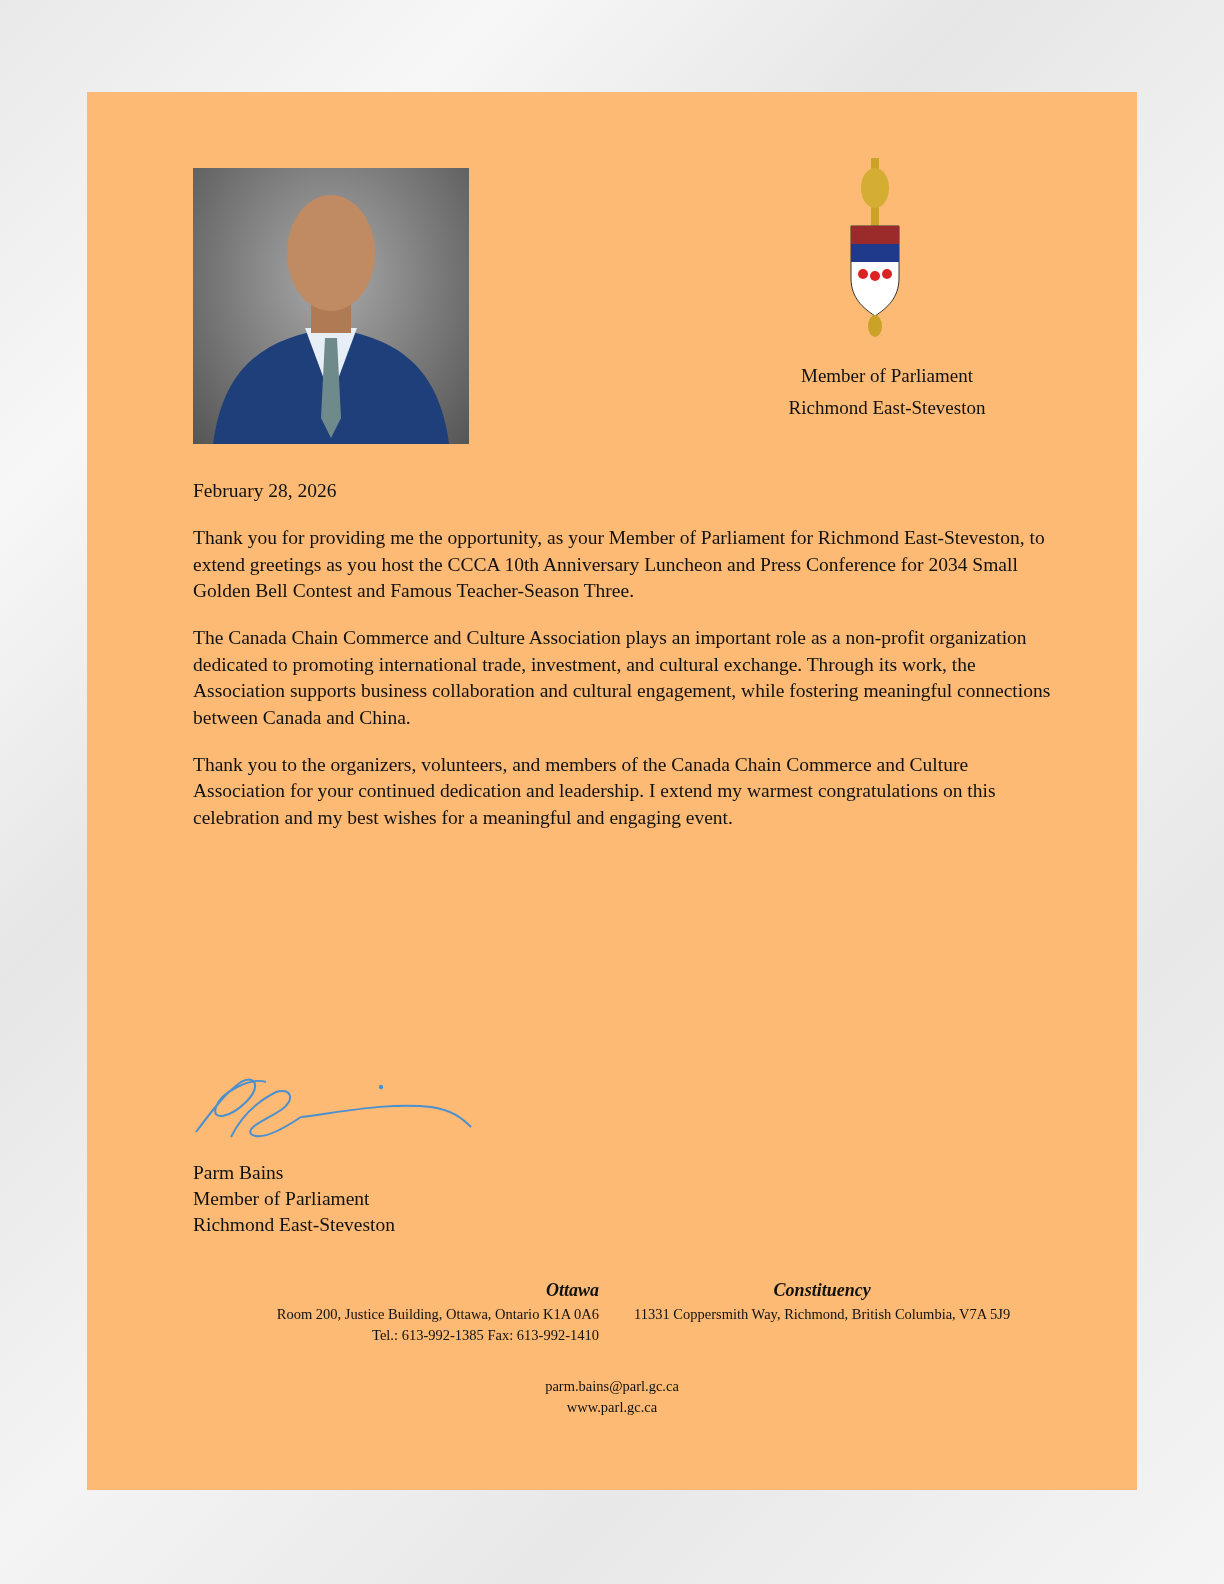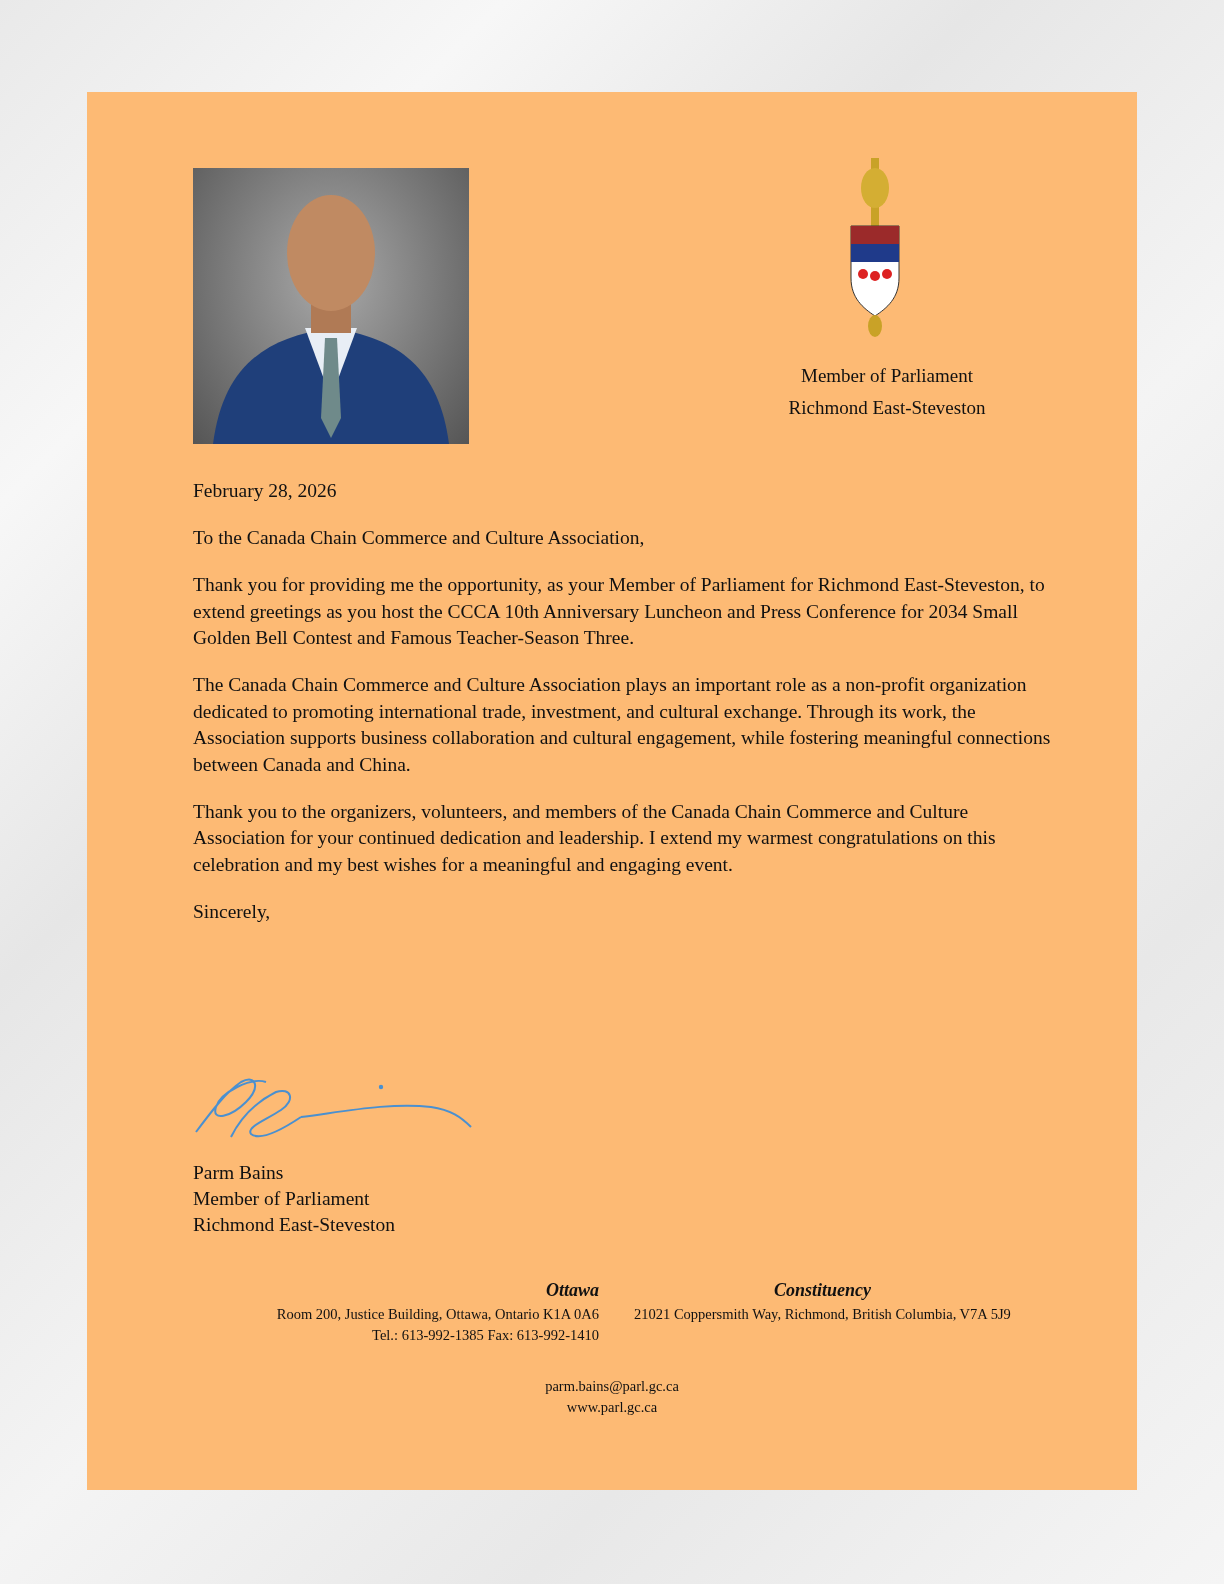--- a/index.html
+++ b/index.html
@@ -51,25 +51,23 @@
     </svg>
   </div>
 
   <div class="mp-head">
     <div>Member of Parliament</div>
     <div>Richmond East-Steveston</div>
   </div>
 
   <div class="body">
     <p>February 28, 2026</p>
-    <p>To the Canada Chain Commerce and Culture Association,</p>
     <p>Thank you for providing me the opportunity, as your Member of Parliament for Richmond East-Steveston, to extend greetings as you host the CCCA 10th Anniversary Luncheon and Press Conference for 2034 Small Golden Bell Contest and Famous Teacher-Season Three.</p>
     <p>The Canada Chain Commerce and Culture Association plays an important role as a non-profit organization dedicated to promoting international trade, investment, and cultural exchange. Through its work, the Association supports business collaboration and cultural engagement, while fostering meaningful connections between Canada and China.</p>
     <p>Thank you to the organizers, volunteers, and members of the Canada Chain Commerce and Culture Association for your continued dedication and leadership. I extend my warmest congratulations on this celebration and my best wishes for a meaningful and engaging event.</p>
-    <p>Sincerely,</p>
   </div>
 
   <div class="sig">
     <svg width="290" height="80" viewBox="0 0 290 80" fill="none" stroke="#4a90d0" stroke-width="2">
       <path d="M5 60 C20 40 35 20 50 10 C65 2 70 15 55 30 C40 45 20 50 25 35 C30 20 60 5 75 10"></path>
       <path d="M40 65 C50 45 65 30 85 20 C100 15 105 28 90 38 C75 48 55 55 60 62 C70 70 95 55 110 45"></path>
       <path d="M110 45 C150 40 200 30 240 35 C260 38 270 45 280 55"></path>
       <circle cx="190" cy="15" r="1.2" fill="#4a90d0"></circle>
     </svg>
   </div>
@@ -81,21 +79,21 @@
   </div>
 
   <div class="foot">
     <div class="col-l">
       <div class="hd">Ottawa</div>
       <div>Room 200, Justice Building, Ottawa, Ontario  K1A 0A6</div>
       <div>Tel.: 613-992-1385   Fax: 613-992-1410</div>
     </div>
     <div class="col-r">
       <div class="hd">Constituency</div>
-      <div>21021 Coppersmith Way, Richmond, British Columbia, V7A 5J9</div>
+      <div>11331 Coppersmith Way, Richmond, British Columbia, V7A 5J9</div>
     </div>
   </div>
 
   <div class="contact">
     <div>parm.bains@parl.gc.ca</div>
     <div>www.parl.gc.ca</div>
   </div>
 
 </div>
 

